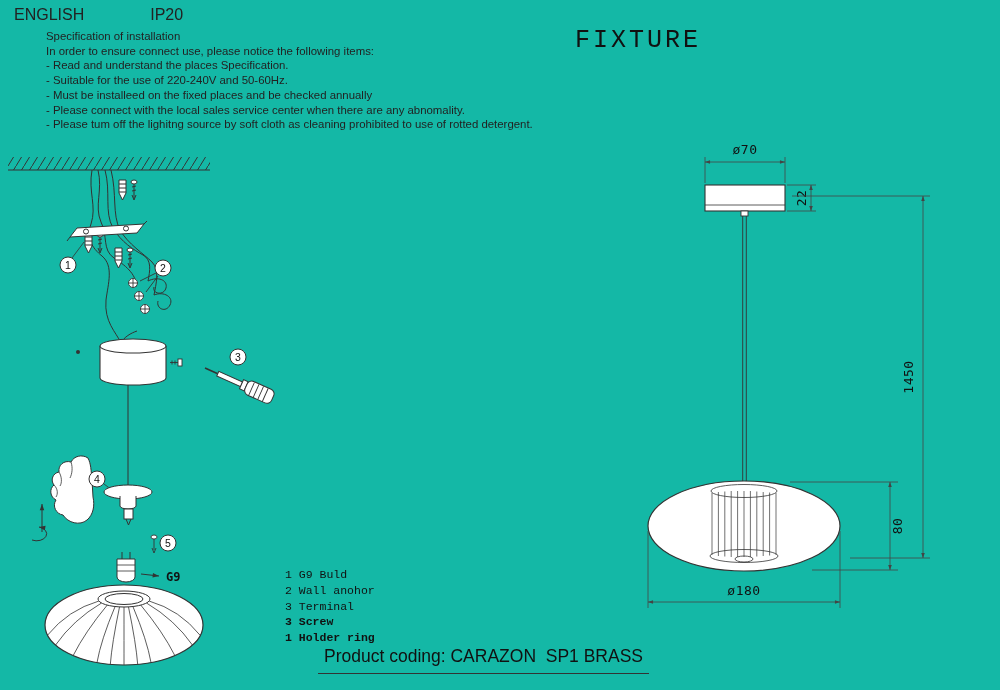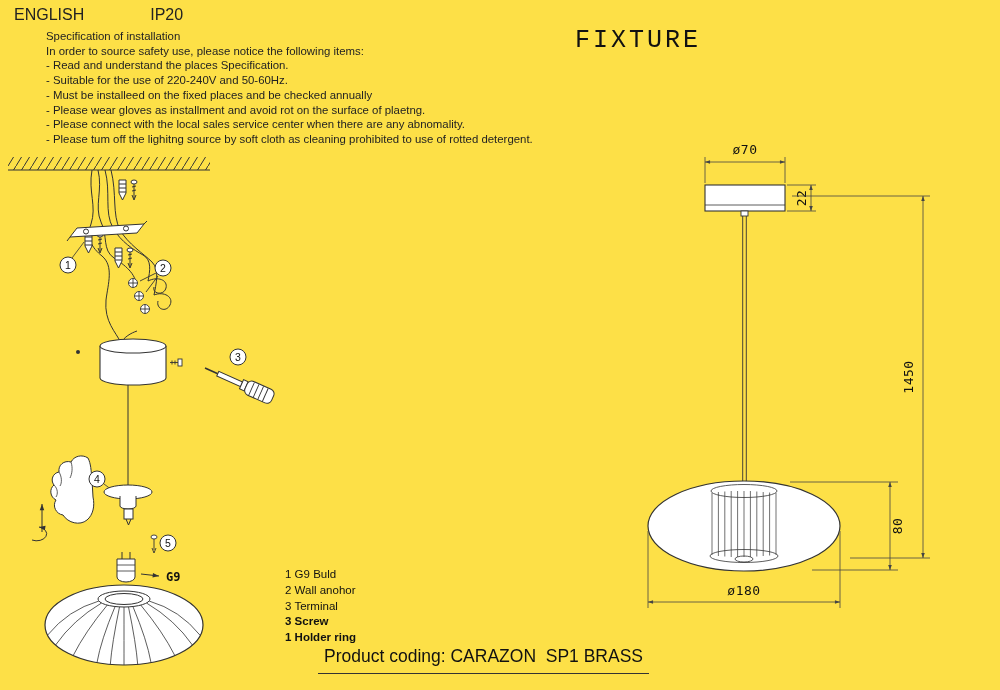--- a/index.html
+++ b/index.html
@@ -1,30 +1,30 @@
 <!DOCTYPE html>
 <html><head>
 <meta charset="utf-8">
 <style>
   * { margin:0; padding:0; box-sizing:border-box; }
   html,body { background:#fff; }
   .page {
-    position:relative; width:1000px; height:690px; background:#fde047;
+    position:relative; width:1000px; height:690px; background:#14b8a6;
     font-family:"Liberation Sans", sans-serif; color:#1a1a1a; overflow:hidden;
   }
   .header { position:absolute; left:14px; top:6px; display:flex; gap:66px; font-size:16px; color:#222; }
   .spec { position:absolute; left:5px; top:29px; font-size:11.4px; line-height:14.7px; color:#222;margin-left:41px; }
   .fixture-title {
     position:absolute; left:575px; top:26px;
     font-family:Liberation Mono, monospace; font-size:25px; letter-spacing:3px;
     line-height:30px; color:#111;
   }
   .legend {
     position:absolute; left:285px; top:567px;
-    font-family:Liberation Sans, sans-serif; font-size:11.5px; line-height:15.8px; color:#111;
+    font-family:Liberation Mono, monospace; font-size:11.5px; line-height:15.8px; color:#111;
   }
   .legend .bold { font-weight:bold; }
   .footer {
     position:absolute; left:318px; top:646px; font-size:17.5px; color:#111;
     padding:0 6px 6px 6px; border-bottom:1.5px solid #333; white-space:pre;text-align:right;
   }
   svg { position:absolute; }
   .install-svg { left:0; top:140px; }
   .dim-svg { left:600px; top:135px; }
   svg text { font-family:"DejaVu Sans Mono", monospace; fill:#111; }
@@ -37,25 +37,24 @@
 
 <div class="page">
 
   <div class="header">
     <span>ENGLISH</span>
     <span>IP20</span>
   </div>
 
   <div class="spec">
     <div>Specification of installation</div>
-    <div>In order to source safety use, please notice the following items:</div>
+    <div>In order to ensure connect use, please notice the following items:</div>
     <div>- Read and understand the places Specification.</div>
     <div>- Suitable for the use of 220-240V and 50-60Hz.</div>
     <div>- Must be installeed on the fixed places and be checked annually</div>
-    <div>- Please wear gloves as installment and avoid rot on the surface of plaetng.</div>
     <div>- Please connect with the local sales service center when there are any abnomality.</div>
     <div>- Please tum off the lighitng source by soft cloth as cleaning prohibited to use of rotted detergent.</div>
   </div>
 
   <div class="fixture-title">
     <div>FIXTURE</div>
   </div>
 
   <svg class="install-svg" width="310" height="545" viewBox="0 0 310 545">
     <defs>

